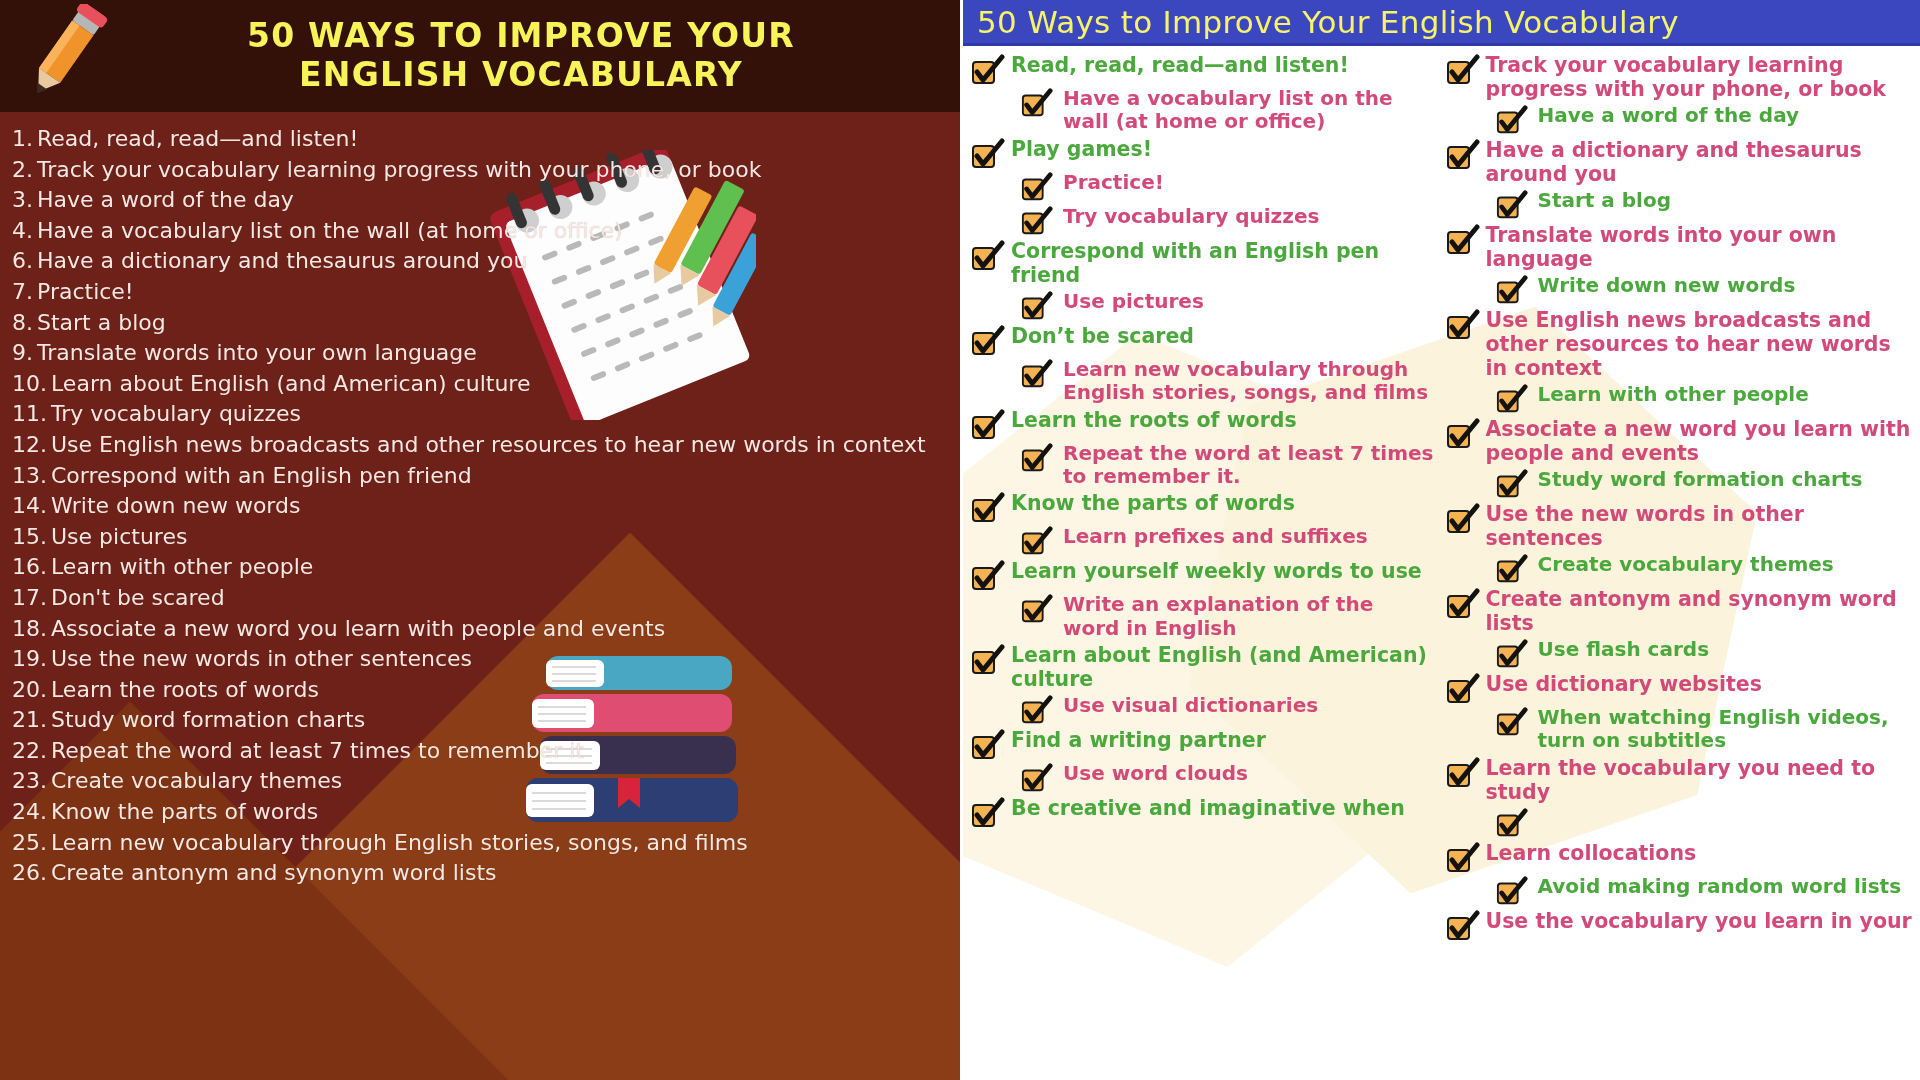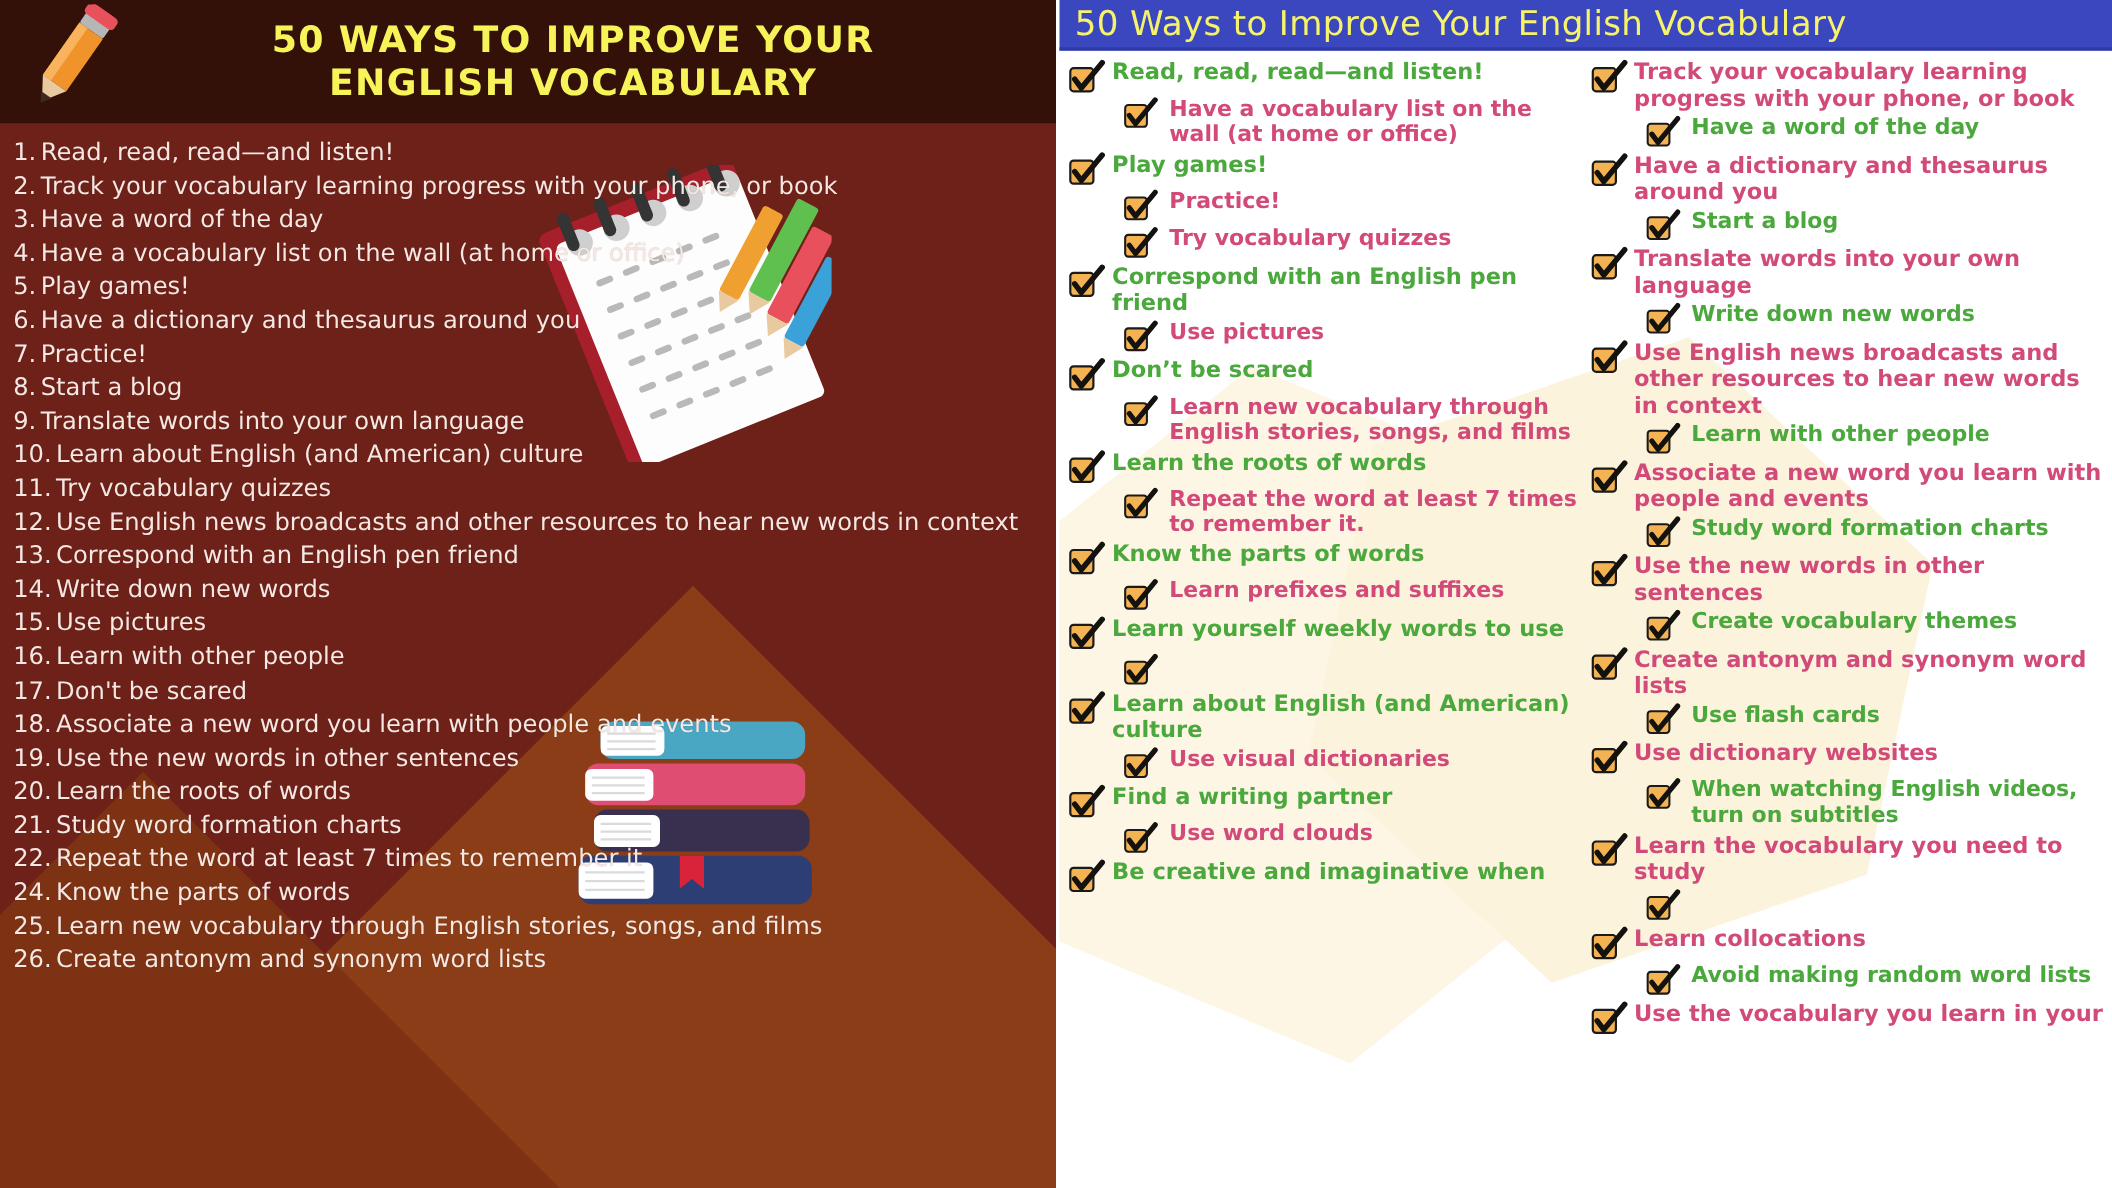--- a/index.html
+++ b/index.html
@@ -270,38 +270,38 @@
           </g>
         <path d="M106 128 h22 v30 l-11 -9 l-11 9 z" fill="#d9233a"></path>
       </svg>
     </span>
 
     <div class="lp-list" id="lp-list">
         <div class="lp-item"><span class="num">1.</span><span>Read, read, read—and listen!</span></div>
         <div class="lp-item"><span class="num">2.</span><span>Track your vocabulary learning progress with your phone, or book</span></div>
         <div class="lp-item"><span class="num">3.</span><span>Have a word of the day</span></div>
         <div class="lp-item"><span class="num">4.</span><span>Have a vocabulary list on the wall (at home or office)</span></div>
-        <div class="lp-item"><span class="num">5.</span><span>Play games!</span></div>
         <div class="lp-item"><span class="num">6.</span><span>Have a dictionary and thesaurus around you</span></div>
         <div class="lp-item"><span class="num">7.</span><span>Practice!</span></div>
         <div class="lp-item"><span class="num">8.</span><span>Start a blog</span></div>
         <div class="lp-item"><span class="num">9.</span><span>Translate words into your own language</span></div>
         <div class="lp-item"><span class="num">10.</span><span>Learn about English (and American) culture</span></div>
         <div class="lp-item"><span class="num">11.</span><span>Try vocabulary quizzes</span></div>
         <div class="lp-item"><span class="num">12.</span><span>Use English news broadcasts and other resources to hear new words in context</span></div>
         <div class="lp-item"><span class="num">13.</span><span>Correspond with an English pen friend</span></div>
         <div class="lp-item"><span class="num">14.</span><span>Write down new words</span></div>
         <div class="lp-item"><span class="num">15.</span><span>Use pictures</span></div>
         <div class="lp-item"><span class="num">16.</span><span>Learn with other people</span></div>
         <div class="lp-item"><span class="num">17.</span><span>Don't be scared</span></div>
         <div class="lp-item"><span class="num">18.</span><span>Associate a new word you learn with people and events</span></div>
         <div class="lp-item"><span class="num">19.</span><span>Use the new words in other sentences</span></div>
         <div class="lp-item"><span class="num">20.</span><span>Learn the roots of words</span></div>
         <div class="lp-item"><span class="num">21.</span><span>Study word formation charts</span></div>
         <div class="lp-item"><span class="num">22.</span><span>Repeat the word at least 7 times to remember it</span></div>
+        <div class="lp-item"><span class="num">23.</span><span>Create vocabulary themes</span></div>
         <div class="lp-item"><span class="num">24.</span><span>Know the parts of words</span></div>
         <div class="lp-item"><span class="num">25.</span><span>Learn new vocabulary through English stories, songs, and films</span></div>
         <div class="lp-item"><span class="num">26.</span><span>Create antonym and synonym word lists</span></div>
       </div>
   </div>
 
   <div class="right-panel">
     <div class="rp-watermark2"></div>
     <div class="rp-watermark"></div>
 
@@ -407,20 +407,21 @@
                 <rect x="2" y="8" width="21" height="21" rx="3" fill="#f4b352" stroke="#1a1a1a" stroke-width="2"></rect>
                 <path d="M6 18 L12 26 L31 3" stroke="#14120f" stroke-width="5" stroke-linecap="round" stroke-linejoin="round" fill="none"></path>
               </svg></span>
             <span class="ck-text c-green">Learn yourself weekly words to use</span>
           </div>
           <div class="ck-row sub">
             <span class="ck-box"><svg viewBox="0 0 34 32" width="32" height="30.11764705882353">
                 <rect x="2" y="8" width="21" height="21" rx="3" fill="#f4b352" stroke="#1a1a1a" stroke-width="2"></rect>
                 <path d="M6 18 L12 26 L31 3" stroke="#14120f" stroke-width="5" stroke-linecap="round" stroke-linejoin="round" fill="none"></path>
               </svg></span>
+            <span class="ck-text c-pink">Write an explanation of the word in English</span>
           </div>
           <div class="ck-row">
             <span class="ck-box"><svg viewBox="0 0 34 32" width="34" height="32">
                 <rect x="2" y="8" width="21" height="21" rx="3" fill="#f4b352" stroke="#1a1a1a" stroke-width="2"></rect>
                 <path d="M6 18 L12 26 L31 3" stroke="#14120f" stroke-width="5" stroke-linecap="round" stroke-linejoin="round" fill="none"></path>
               </svg></span>
             <span class="ck-text c-green">Learn about English (and American) culture</span>
           </div>
           <div class="ck-row sub">
             <span class="ck-box"><svg viewBox="0 0 34 32" width="32" height="30.11764705882353">

